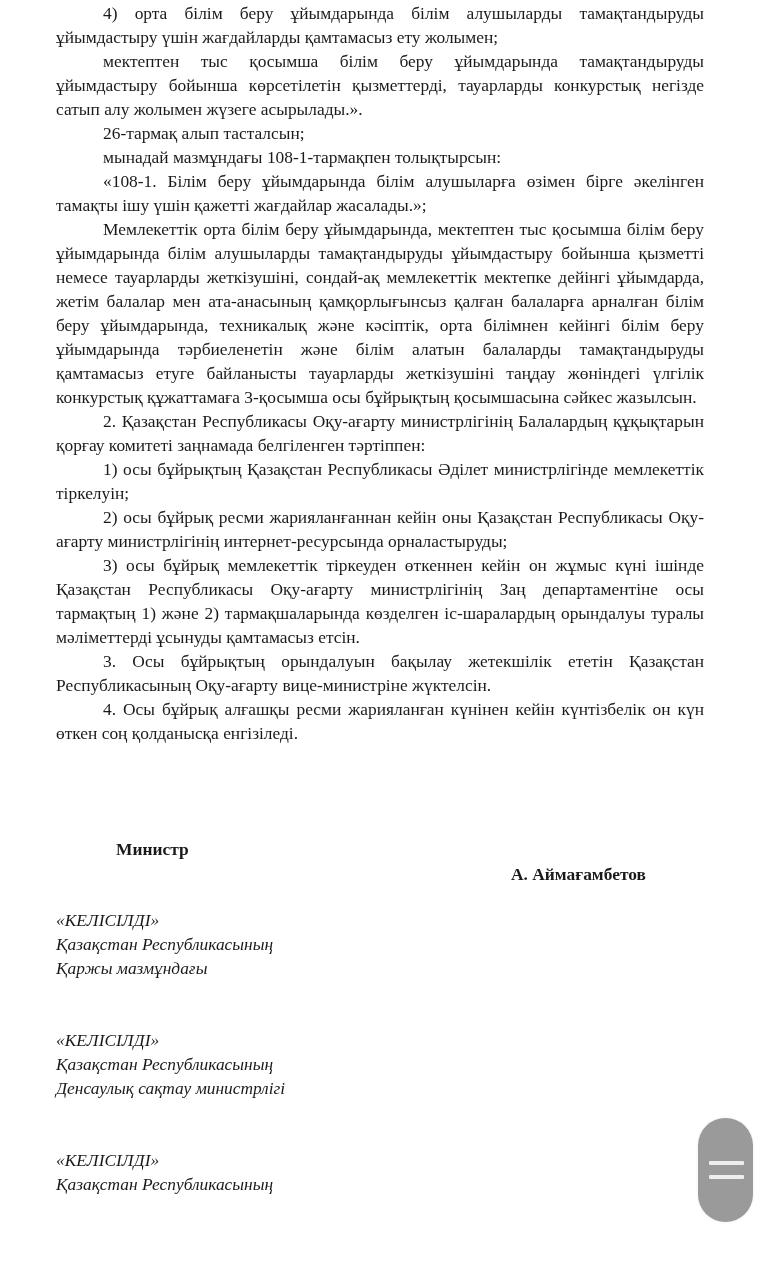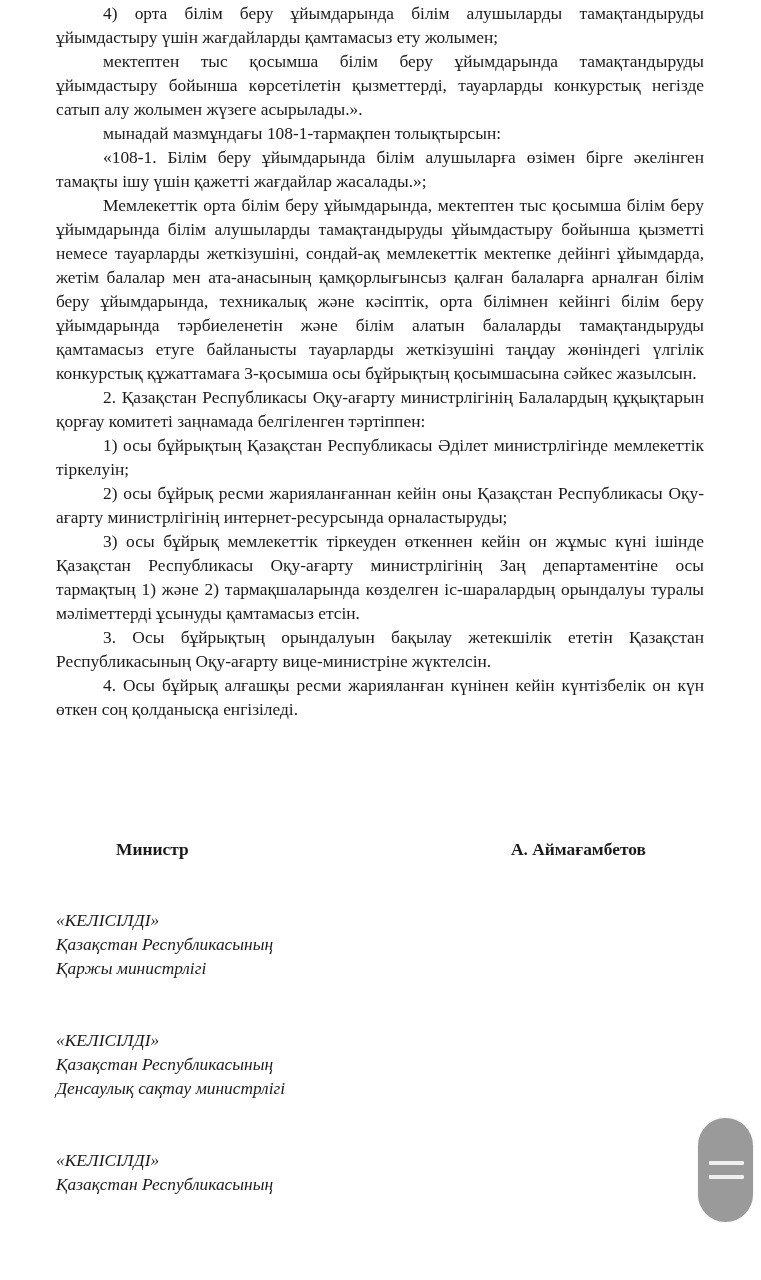--- a/index.html
+++ b/index.html
@@ -47,20 +47,21 @@
       line-height: 24px;
       font-weight: bold;
     }
     .sig-title {
       position: absolute;
       left: 116px;
     }
     .sig-name {
       position: absolute;
       left: 511px;
+      margin-top: 25px;
     }
     .agree {
       position: absolute;
       left: 56px;
       font-size: 17.4px;
       line-height: 24px;
       font-style: italic;
     }
     .agree div { white-space: nowrap; }
     .agree-1 { top: 908px; }
@@ -90,40 +91,41 @@
     .scroll-handle .bar-2 { top: 57px; }
   </style>
 </head>
 <body>
 
 <div class="page">
 
   <div class="body-text">
     <p class="para">4) орта білім беру ұйымдарында білім алушыларды тамақтандыруды ұйымдастыру үшін жағдайларды қамтамасыз ету жолымен;</p>
     <p class="para">мектептен тыс қосымша білім беру ұйымдарында тамақтандыруды ұйымдастыру бойынша көрсетілетін қызметтерді, тауарларды конкурстық негізде сатып алу жолымен жүзеге асырылады.».</p>
+    <p class="para">26-тармақ алып тасталсын;</p>
     <p class="para">мынадай мазмұндағы 108-1-тармақпен толықтырсын:</p>
     <p class="para">«108-1. Білім беру ұйымдарында білім алушыларға өзімен бірге әкелінген тамақты ішу үшін қажетті жағдайлар жасалады.»;</p>
     <p class="para">Мемлекеттік орта білім беру ұйымдарында, мектептен тыс қосымша білім беру ұйымдарында білім алушыларды тамақтандыруды ұйымдастыру бойынша қызметті немесе тауарларды жеткізушіні, сондай-ақ мемлекеттік мектепке дейінгі ұйымдарда, жетім балалар мен ата-анасының қамқорлығынсыз қалған балаларға арналған білім беру ұйымдарында, техникалық және кәсіптік, орта білімнен кейінгі білім беру ұйымдарында тәрбиеленетін және білім алатын балаларды тамақтандыруды қамтамасыз етуге байланысты тауарларды жеткізушіні таңдау жөніндегі үлгілік конкурстық құжаттамаға 3-қосымша осы бұйрықтың қосымшасына сәйкес жазылсын.</p>
     <p class="para">2. Қазақстан Республикасы Оқу-ағарту министрлігінің Балалардың құқықтарын қорғау комитеті заңнамада белгіленген тәртіппен:</p>
     <p class="para">1) осы бұйрықтың Қазақстан Республикасы Әділет министрлігінде мемлекеттік тіркелуін;</p>
     <p class="para">2) осы бұйрық ресми жарияланғаннан кейін оны Қазақстан Республикасы Оқу-ағарту министрлігінің интернет-ресурсында орналастыруды;</p>
     <p class="para">3) осы бұйрық мемлекеттік тіркеуден өткеннен кейін он жұмыс күні ішінде Қазақстан Республикасы Оқу-ағарту министрлігінің Заң департаментіне осы тармақтың 1) және 2) тармақшаларында көзделген іс-шаралардың орындалуы туралы мәліметтерді ұсынуды қамтамасыз етсін.</p>
     <p class="para">3. Осы бұйрықтың орындалуын бақылау жетекшілік ететін Қазақстан Республикасының Оқу-ағарту вице-министріне жүктелсін.</p>
     <p class="para">4. Осы бұйрық алғашқы ресми жарияланған күнінен кейін күнтізбелік он күн өткен соң қолданысқа енгізіледі.</p>
   </div>
 
   <div class="sig-row">
     <span class="sig-title">Министр</span>
     <span class="sig-name">А. Аймағамбетов</span>
   </div>
 
   <div class="agree agree-1">
     <div>«КЕЛІСІЛДІ»</div>
     <div>Қазақстан Республикасының</div>
-    <div>Қаржы министрлігі</div>
+    <div>Қаржы мазмұндағы</div>
   </div>
 
   <div class="agree agree-2">
     <div>«КЕЛІСІЛДІ»</div>
     <div>Қазақстан Республикасының</div>
     <div>Денсаулық сақтау министрлігі</div>
   </div>
 
   <div class="agree agree-3">
     <div>«КЕЛІСІЛДІ»</div>

